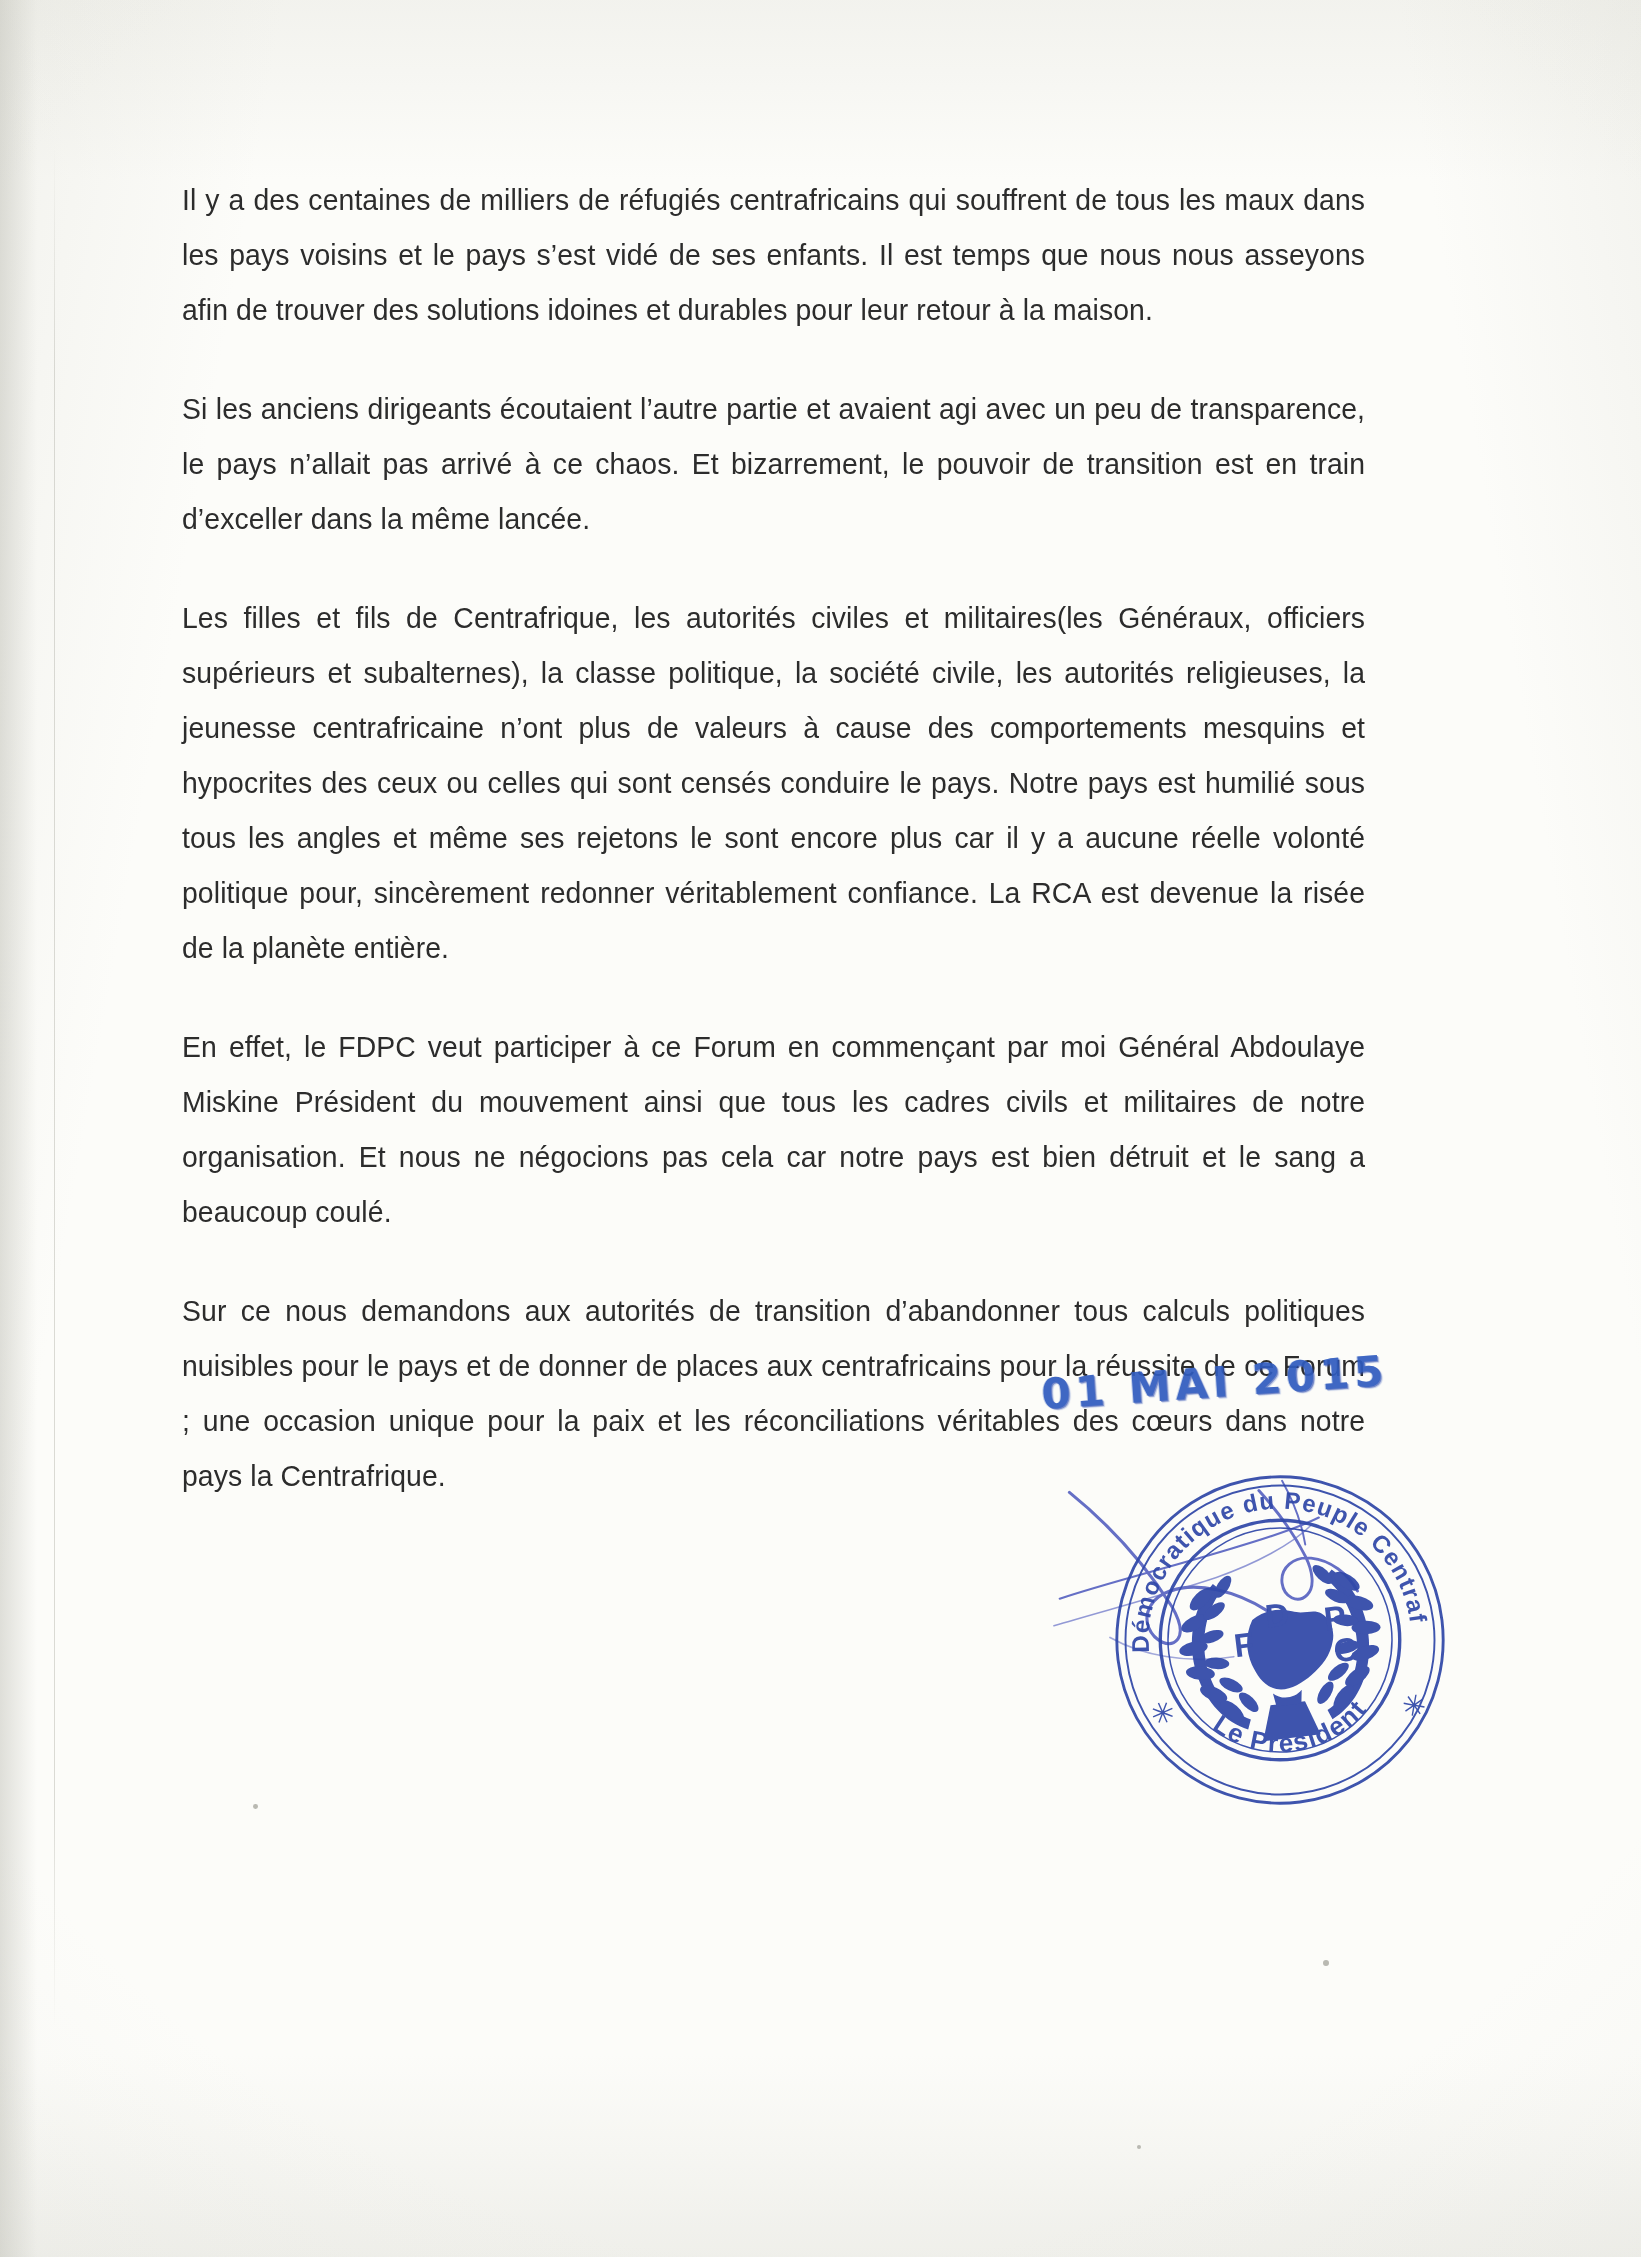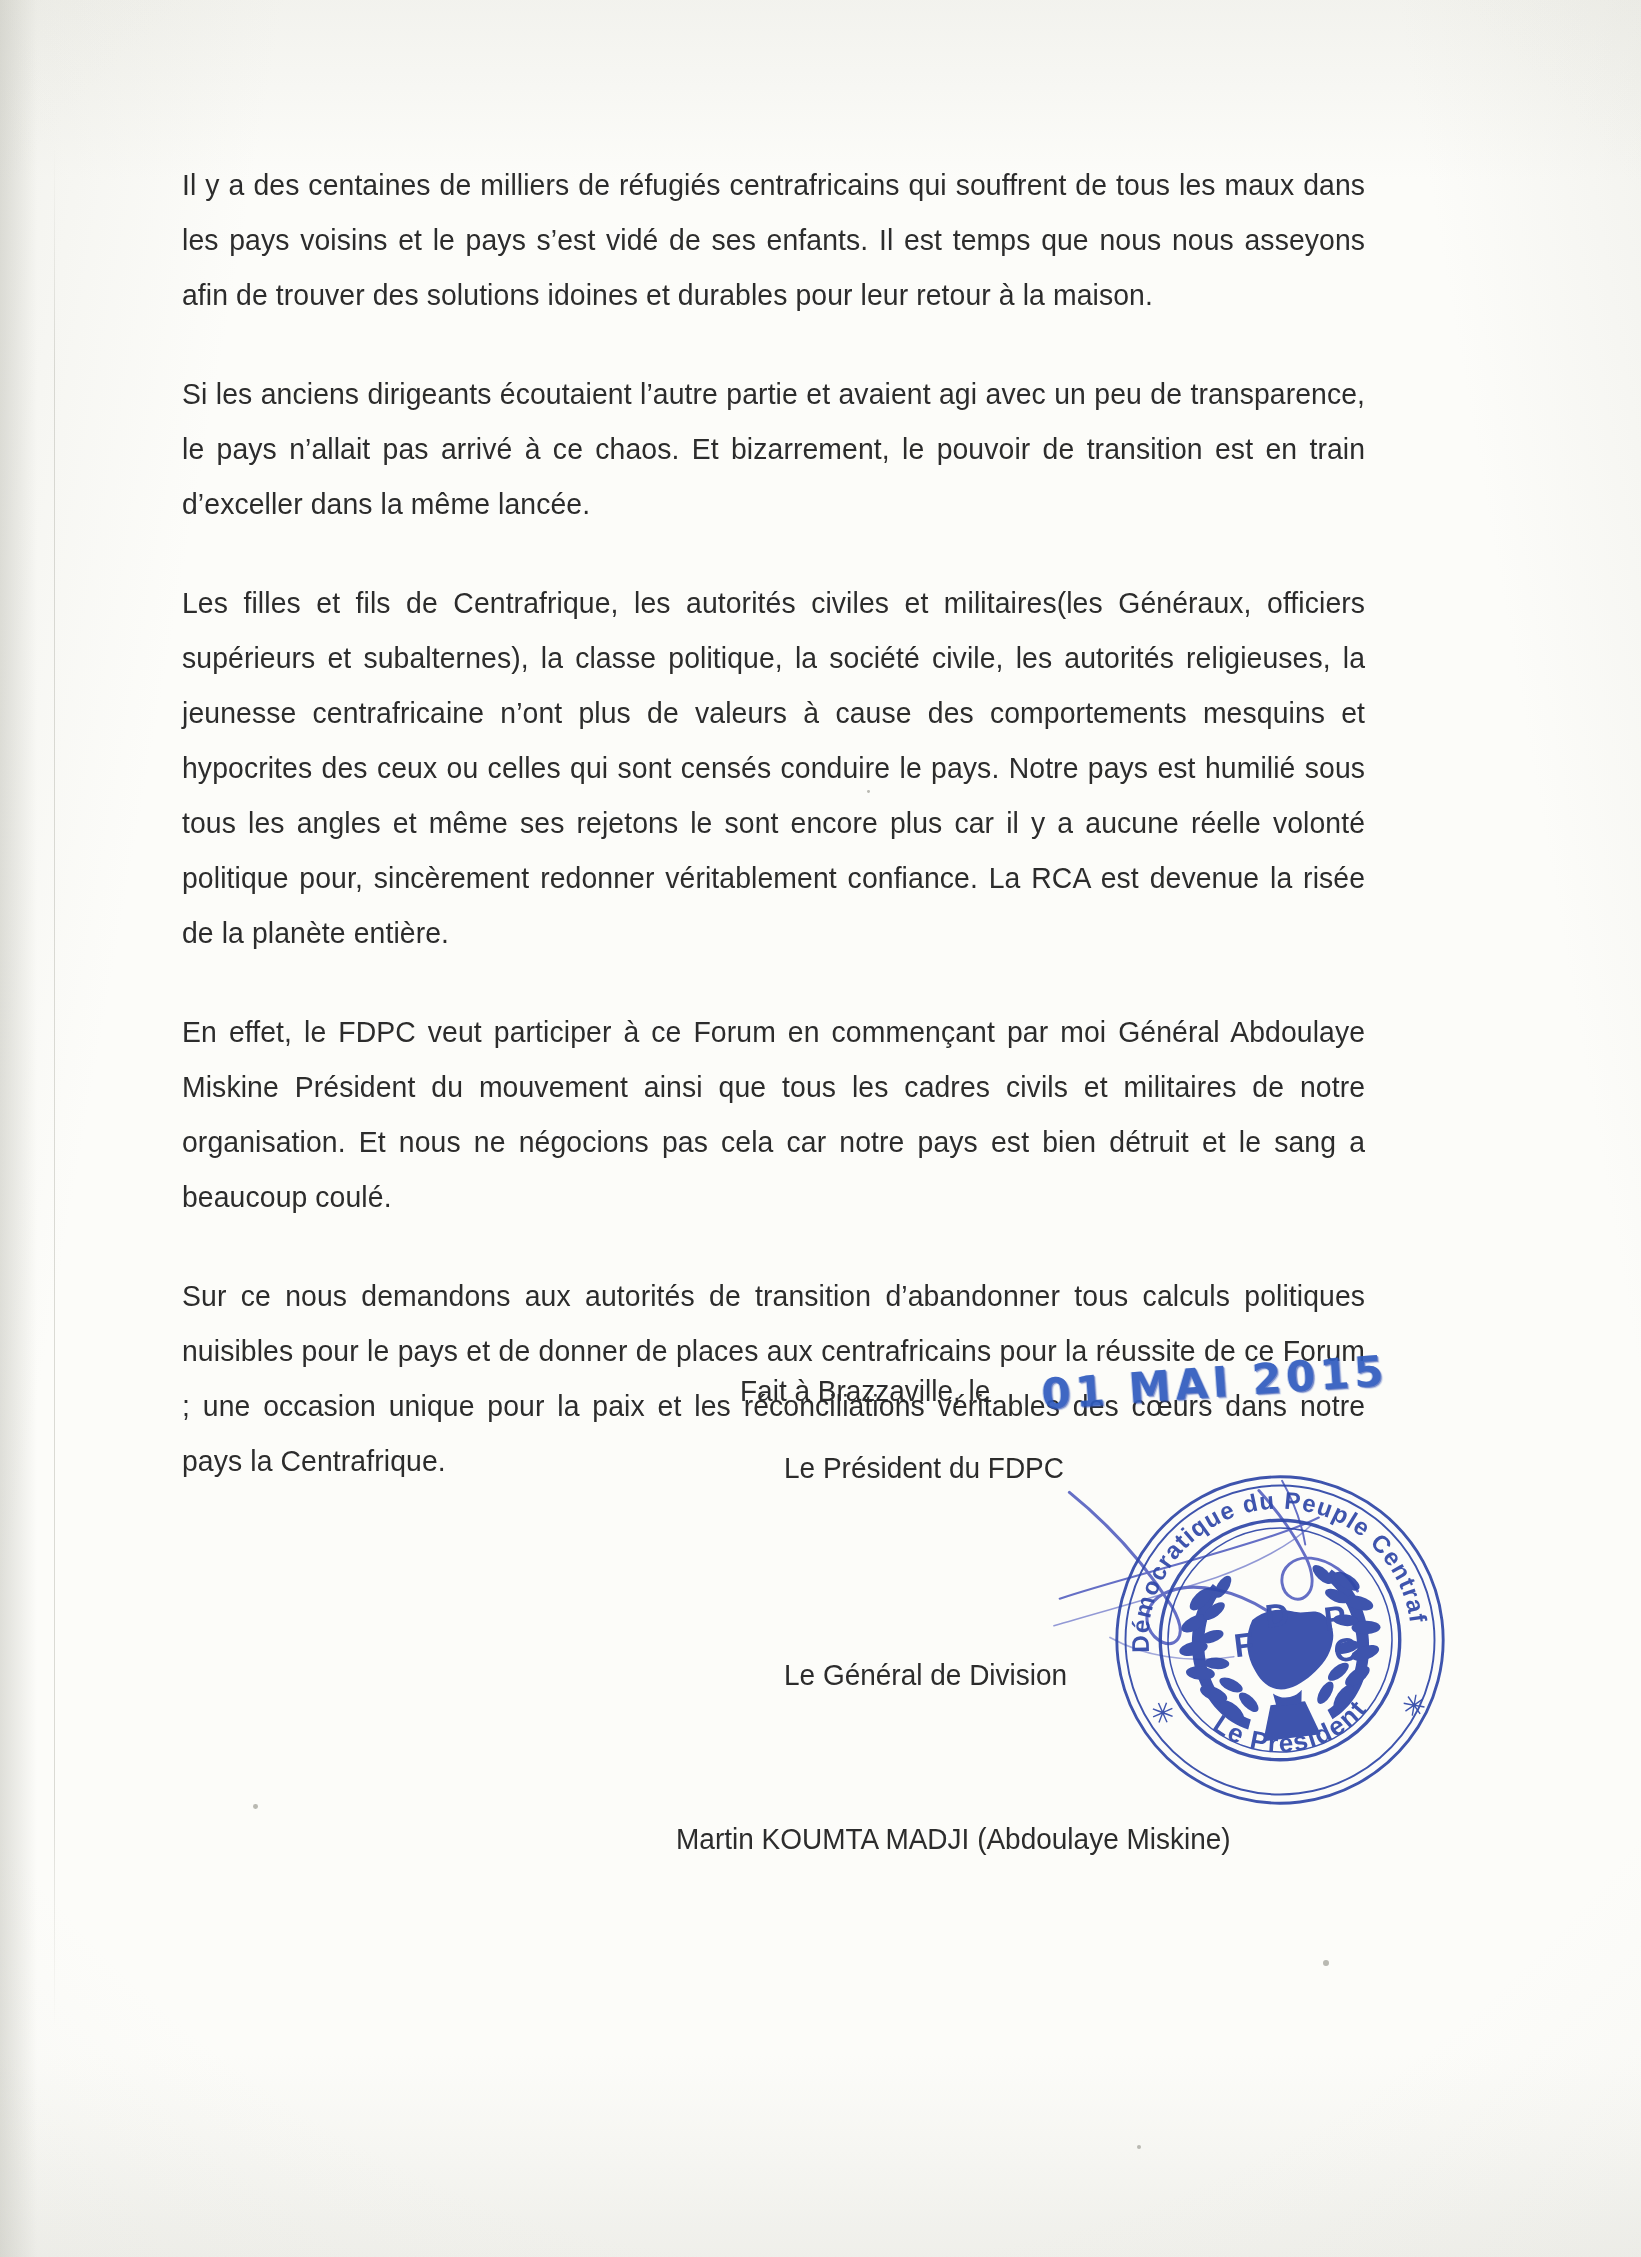--- a/index.html
+++ b/index.html
@@ -45,21 +45,21 @@
     position: absolute;
     background: #b9b9b2;
     border-radius: 50%;
     pointer-events: none;
   }
 
   
   .body-block {
     position: absolute;
     left: 182px;
-    top: 157px;
+    top: 172px;
     width: 1226px;
   }
   .para {
     margin: 0 0 44px 0;
     font-size: 29.4px;
     line-height: 55px;
     color: #2c2c2c;
     text-align: justify;
     letter-spacing: 0.1px;
     font-stretch: condensed;
@@ -155,26 +155,20 @@
   <div class="speck" style="left:867px; top:790px; width:2.9px; height:2.9px;"></div>
 
   <div class="body-block">
     <p class="para">Il y a des centaines de milliers de réfugiés centrafricains qui souffrent de tous les maux dans les pays voisins et le pays s’est vidé de ses enfants. Il est temps que nous nous asseyons afin de trouver des solutions idoines et durables pour leur retour à la maison.</p>
     <p class="para">Si les anciens dirigeants écoutaient l’autre partie et avaient agi avec un peu de transparence, le pays n’allait pas arrivé à ce chaos. Et bizarrement, le pouvoir de transition est en train d’exceller dans la même lancée.</p>
     <p class="para">Les filles et fils de Centrafrique, les autorités civiles et militaires(les Généraux, officiers supérieurs et subalternes), la classe politique, la société civile, les autorités religieuses, la jeunesse centrafricaine n’ont plus de valeurs à cause des comportements mesquins et hypocrites des ceux ou celles qui sont censés conduire le pays. Notre pays est humilié sous tous les angles et même ses rejetons le sont encore plus car il y a aucune réelle volonté politique pour, sincèrement redonner véritablement confiance. La RCA est devenue la risée de la planète entière.</p>
     <p class="para">En effet, le FDPC veut participer à ce Forum en commençant par moi Général Abdoulaye Miskine Président du mouvement ainsi que tous les cadres civils et militaires de notre organisation. Et nous ne négocions pas cela car notre pays est bien détruit et le sang a beaucoup coulé.</p>
     <p class="para">Sur ce nous demandons aux autorités de transition d’abandonner tous calculs politiques nuisibles pour le pays et de donner de places aux centrafricains pour la réussite de ce Forum ; une occasion unique pour la paix et les réconciliations véritables des cœurs dans notre pays la Centrafrique.</p>
   </div>
 
-  <div class="sig-area">
-    <div class="sig-line fait">Fait à Brazzaville, le</div>
-    <div class="sig-line pres">Le Président du FDPC</div>
-    <div class="sig-line gen">Le Général de Division</div>
-    <div class="name">Martin KOUMTA MADJI (Abdoulaye Miskine)</div>
-  </div>
 
   <div class="date-stamp">01 MAI 2015</div>
 
   <div class="signature">
     <svg viewBox="0 0 330 240" xmlns="http://www.w3.org/2000/svg">
       <g fill="none" stroke="#4b57bd" stroke-linecap="round" stroke-linejoin="round" opacity="0.85">
         <path d="M18 18 C60 52, 96 92, 124 136 C132 150, 136 162, 130 170 C122 180, 106 172, 100 158 C94 142, 104 126, 122 120 C150 110, 190 120, 222 140" stroke-width="3.2"></path>
         <path d="M8 128 C56 112, 120 96, 186 76 C220 66, 252 56, 276 44" stroke-width="2.2"></path>
         <path d="M2 156 C48 142, 110 126, 170 106 C210 92, 248 72, 268 52" stroke-width="1.6" opacity="0.7"></path>
         <path d="M214 16 C232 36, 250 60, 262 84 C270 100, 272 116, 264 124 C254 134, 240 126, 238 112 C236 96, 250 84, 268 86 C288 88, 306 102, 316 120" stroke-width="3"></path>

